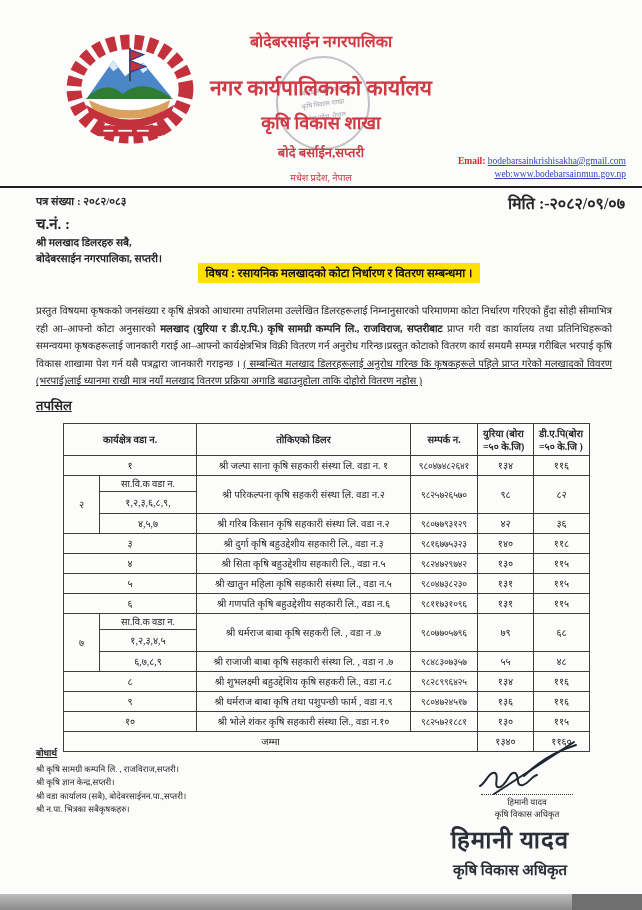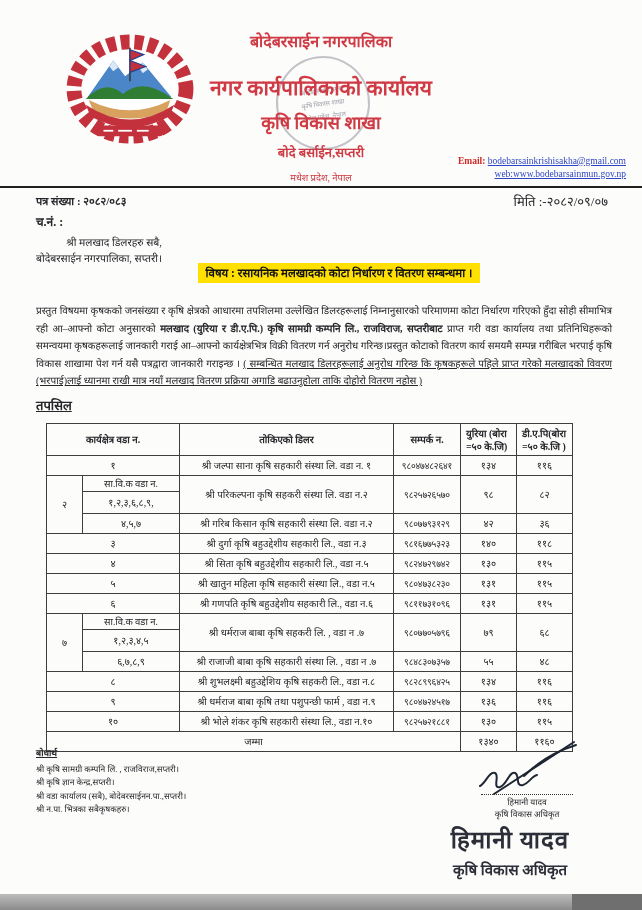--- a/index.html
+++ b/index.html
@@ -28,38 +28,38 @@
     border:2px solid rgba(100,100,120,.38);transform:rotate(-8deg);
     display:flex;flex-direction:column;justify-content:center;gap:4px;text-align:center;
     font-size:6.5px;color:rgba(85,85,110,.55);pointer-events:none;
   }
   .contact{position:absolute;right:16px;top:155px;text-align:right;font-size:9.5px;line-height:13px;font-family:"Liberation Serif",serif;}
   .contact .lbl{color:#d02b2b;font-weight:bold;}
   .contact a{color:var(--link-blue);text-decoration:underline;}
   .rule{position:absolute;left:0;right:0;top:186px;border-top:2px solid #202020;}
   
   .meta-letterno{position:absolute;left:36px;top:193px;font-size:11px;font-weight:bold;}
-  .meta-date{position:absolute;right:34px;top:192px;font-size:13px;font-weight:normal;}
-  .meta-ref{position:absolute;left:36px;top:213px;font-size:12px;font-weight:bold;}
-  .recipient{position:absolute;left:36px;top:235px;font-size:10.5px;font-weight:normal;line-height:16px;text-align:right;}
+  .meta-date{position:absolute;right:17px;top:192px;font-size:16px;font-weight:bold;}
+  .meta-ref{position:absolute;left:36px;top:213px;font-size:15px;font-weight:bold;}
+  .recipient{position:absolute;left:36px;top:235px;font-size:10.5px;font-weight:bold;line-height:16px;}
   .subject-wrap{position:absolute;left:0;right:0;top:263px;text-align:center;}
   .subject{
     display:inline-block;background:var(--highlight-yellow);color:#111;
     font-size:11.5px;font-weight:bold;padding:2px 8px 3px;margin-left:36px;
   }
   
   .body-par{
     position:absolute;left:36px;right:30px;top:302px;
     font-size:10px;line-height:17.6px;text-align:justify;
   }
   .body-par .b{font-weight:bold;}
   .body-par .u{text-decoration:underline;}
   .details-heading{position:absolute;left:36px;top:396px;font-size:13px;font-weight:bold;text-decoration:underline;text-align:center;}
   
-  .t-wrap{position:absolute;left:46px;top:423px;width:526px;}
+  .t-wrap{position:absolute;left:63px;top:423px;width:526px;}
   table.t{border-collapse:collapse;width:100%;table-layout:fixed;font-size:9.8px;}
   table.t td,table.t th{border:1.2px solid #3e3e3e;padding:1px 3px;vertical-align:middle;text-align:center;font-weight:normal;}
   table.t th{font-weight:bold;}
   .c-ward{width:36px;} .c-sub{width:97px;} .c-dealer{width:214px;}
   .c-phone{width:67px;} .c-urea{width:56px;} .c-dap{width:56px;}
   .num{text-align:left;padding-left:8px;}
   .ph{font-size:9.2px;letter-spacing:-.2px;}
   .hdr2{display:block;text-align:left;padding-left:2px;line-height:13px;}
   tr.h-row{height:32px;}
   tr.r{height:20px;}

